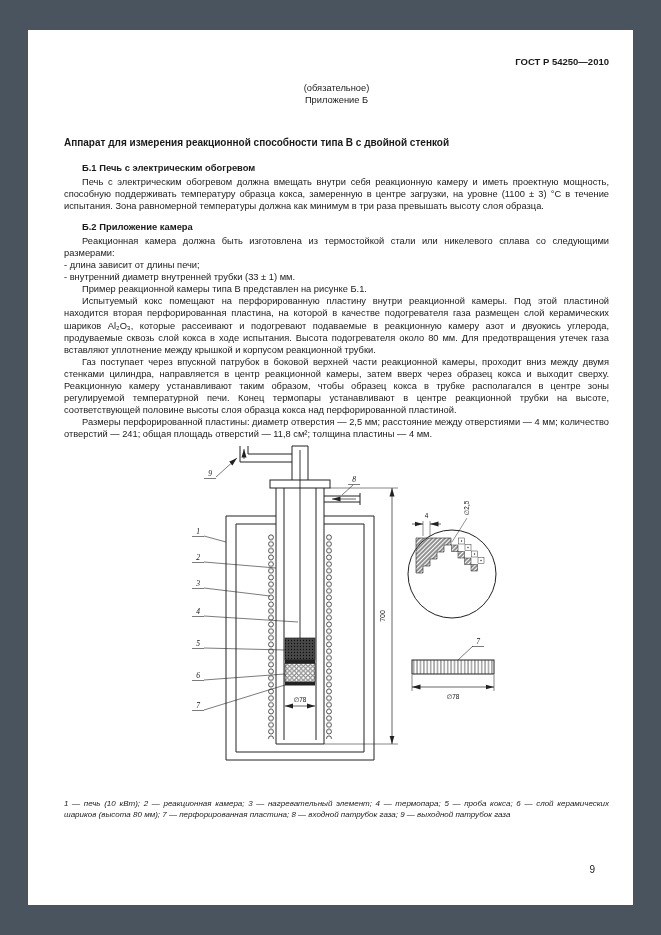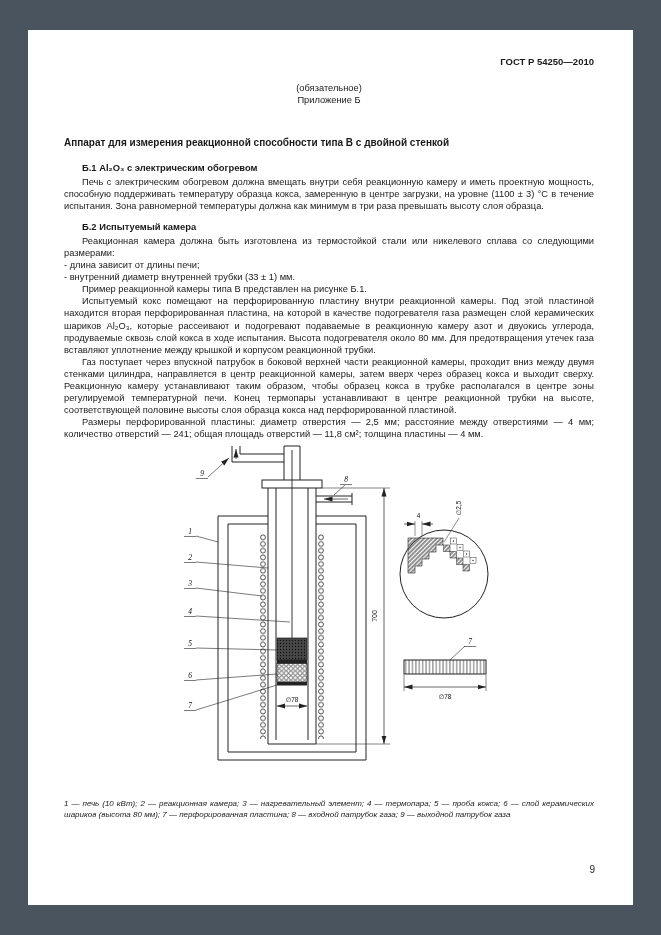--- a/index.html
+++ b/index.html
@@ -4,21 +4,21 @@
 <style>
   html,body{margin:0;padding:0;}
   body{
     width:661px;height:935px;overflow:hidden;
     background:#4a545e;
     font-family:"Liberation Sans", sans-serif;
   }
   .page{
     width:605px;height:875px;box-sizing:border-box;
     margin:30px auto 0 auto;background:#ffffff;color:#1a1a1a;
-    padding:26px 39px 0 36px;position:relative;
+    padding:26px 24px 0 36px;position:relative;
   }
   .doc-header{text-align:right;font-weight:bold;font-size:9.5px;}
   .annex{ text-align:center;font-size:9.3px;margin-top:16px;line-height:1.25;}
   .annex div{margin:0;}
   .main-title{
     text-align:left;font-weight:bold;font-size:10px;line-height:1.35;
     margin-top:30px;margin-bottom:12px;
   }
   .sec-heading{font-weight:bold;font-size:9.4px;margin:9px 0 3px 0;text-indent:18px;}
   p{margin:0;font-size:9.3px;line-height:1.3;text-align:justify;}
@@ -39,24 +39,24 @@
 
   <div class="doc-header">ГОСТ Р 54250—2010</div>
 
   <div class="annex">
     <div>(обязательное)</div>
     <div>Приложение Б</div>
   </div>
 
   <div class="main-title">Аппарат для измерения реакционной способности типа В с двойной стенкой</div>
 
-  <div class="sec-heading">Б.1 Al₂O₃ с электрическим обогревом</div>
+  <div class="sec-heading">Б.1 Печь с электрическим обогревом</div>
   <p class="indent">Печь с электрическим обогревом должна вмещать внутри себя реакционную камеру и иметь проектную мощность, способную поддерживать температуру образца кокса, замеренную в центре загрузки, на уровне (1100 ± 3) °С в течение испытания. Зона равномерной температуры должна как минимум в три раза превышать высоту слоя образца.</p>
 
-  <div class="sec-heading">Б.2 Испытуемый камера</div>
+  <div class="sec-heading">Б.2 Приложение камера</div>
   <p class="indent">Реакционная камера должна быть изготовлена из термостойкой стали или никелевого сплава со следующими размерами:</p>
   <p>- длина зависит от длины печи;</p>
   <p>- внутренний диаметр внутренней трубки (33 ± 1) мм.</p>
   <p class="indent">Пример реакционной камеры типа В представлен на рисунке Б.1.</p>
   <p class="indent">Испытуемый кокс помещают на перфорированную пластину внутри реакционной камеры. Под этой пластиной находится вторая перфорированная пластина, на которой в качестве подогревателя газа размещен слой керамических шариков Al₂O₃, которые рассеивают и подогревают подаваемые в реакционную камеру азот и двуокись углерода, продуваемые сквозь слой кокса в ходе испытания. Высота подогревателя около 80 мм. Для предотвращения утечек газа вставляют уплотнение между крышкой и корпусом реакционной трубки.</p>
   <p class="indent">Газ поступает через впускной патрубок в боковой верхней части реакционной камеры, проходит вниз между двумя стенками цилиндра, направляется в центр реакционной камеры, затем вверх через образец кокса и выходит сверху. Реакционную камеру устанавливают таким образом, чтобы образец кокса в трубке располагался в центре зоны регулируемой температурной печи. Конец термопары устанавливают в центре реакционной трубки на высоте, соответствующей половине высоты слоя образца кокса над перфорированной пластиной.</p>
   <p class="indent">Размеры перфорированной пластины: диаметр отверстия — 2,5 мм; расстояние между отверстиями — 4 мм; количество отверстий — 241; общая площадь отверстий — 11,8 см²; толщина пластины — 4 мм.</p>
 
   <div class="figure-wrap">
     <svg width="430" height="330" viewBox="0 0 430 330">

